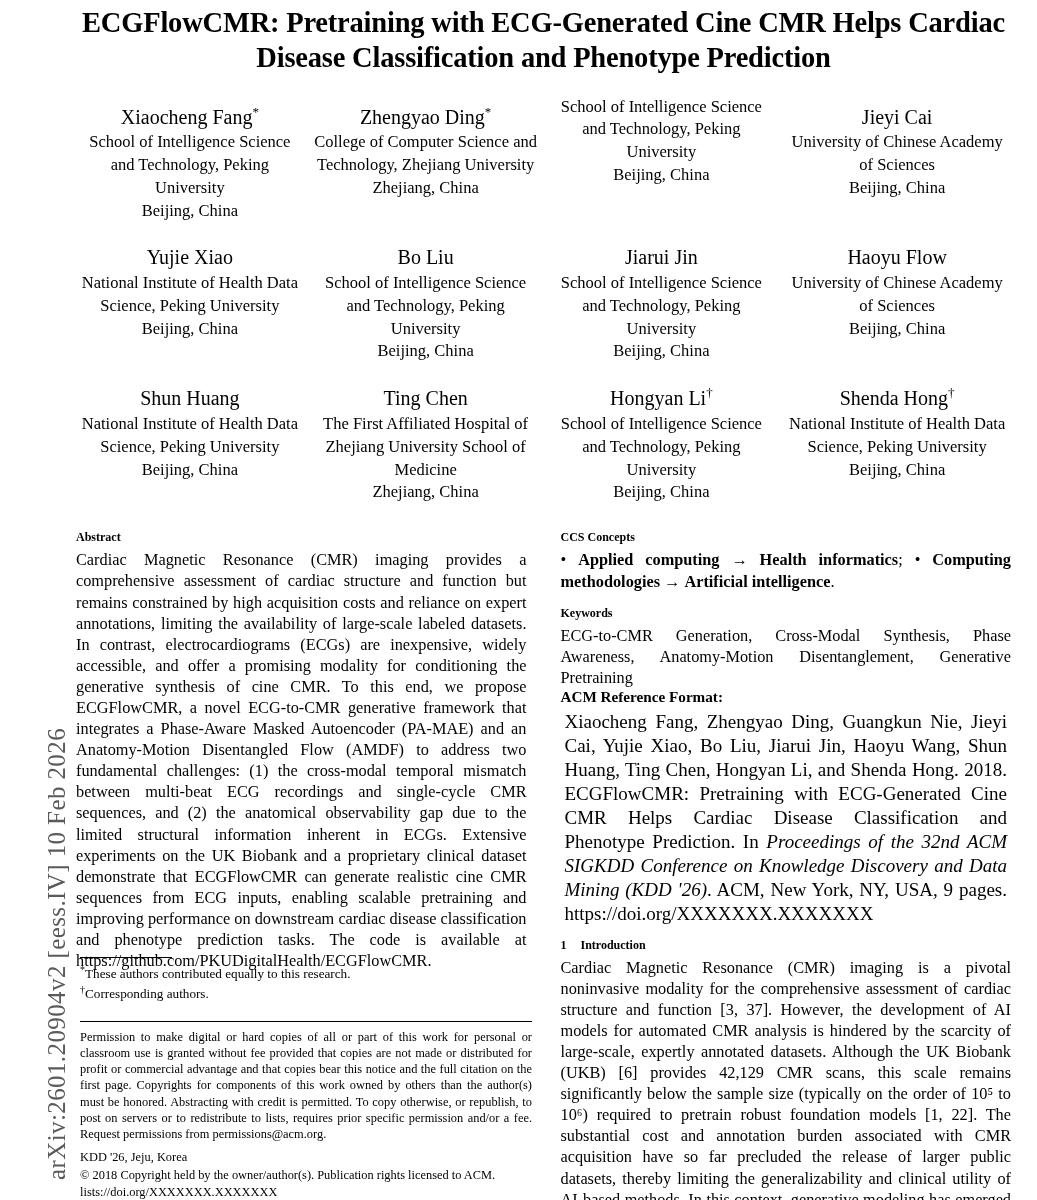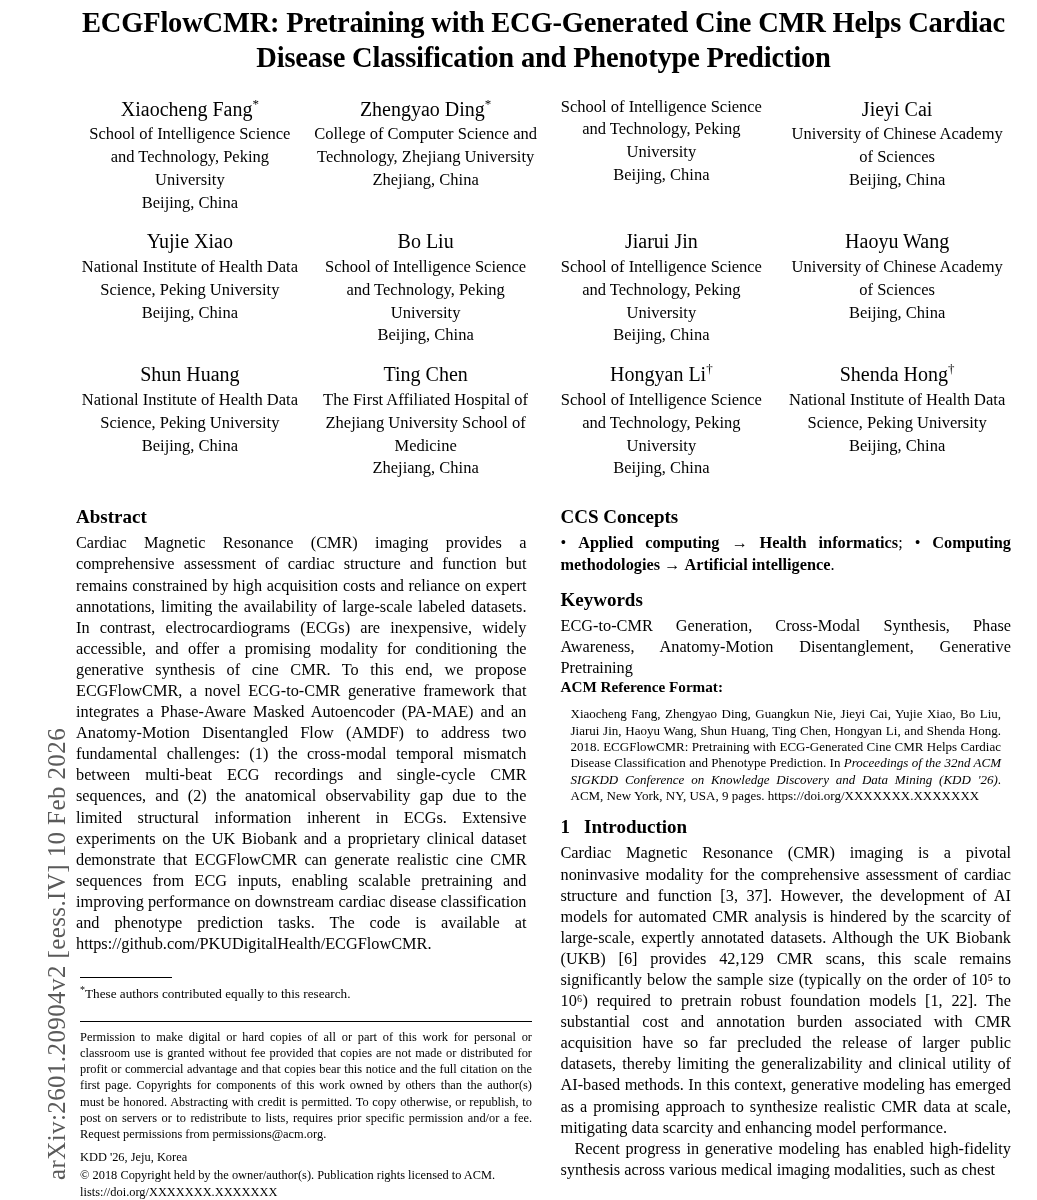--- a/index.html
+++ b/index.html
@@ -65,40 +65,41 @@
     padding: 0 6px;
   }
   .author-block {
     text-align: center;
     margin-bottom: 14px;
   }
   .author-name {
     font-size: 20px;
     line-height: 1.18;
     margin-bottom: 2px;
+    margin-top: 8px;
   }
   .author-name sup { font-size: 13px; }
   .author-aff {
     font-size: 16.5px;
     line-height: 1.39;
   }
 
   
   #columns {
     display: flex;
     margin-top: 6px;
     padding: 0 6px;
     gap: 34px;
   }
   .col { width: 452px; }
 
   h2.sec {
     font-family: "Liberation Serif", serif;
     font-weight: bold;
-    font-size: 19px;
+    font-size: 12px;
     margin: 6px 0 4px 0;
   }
   h2.numbered {
     display: flex;
     gap: 14px;
     margin-top: 12px;
   }
   p.body {
     font-size: 16.3px;
     line-height: 1.295;
@@ -122,24 +123,24 @@
     text-align: justify;
     margin: 0;
   }
 
   .refformat-head {
     font-weight: bold;
     font-size: 15.2px;
     margin-bottom: 2px;
   }
   .refformat {
-    font-size: 13px;
+    font-size: 19px;
     line-height: 1.26;
     text-align: justify;
-    margin: 10px;
+    margin: 4px;
   }
   .refformat i { font-style: italic; }
 
   
   #footnotes {
     position: absolute;
     left: 20px;
     bottom: 0;
     width: 452px;
   }
@@ -211,21 +212,21 @@
       <div class="author-name"><span>Bo Liu</span><sup></sup></div>
       <div class="author-aff" style="white-space:pre-line">School of Intelligence Science and Technology, Peking University
 Beijing, China</div>
     </div>
     <div class="author-block">
       <div class="author-name"><span>Jiarui Jin</span><sup></sup></div>
       <div class="author-aff" style="white-space:pre-line">School of Intelligence Science and Technology, Peking University
 Beijing, China</div>
     </div>
     <div class="author-block">
-      <div class="author-name"><span>Haoyu Wang</span><sup></sup></div>
+      <div class="author-name"><span>Haoyu Flow</span><sup></sup></div>
       <div class="author-aff" style="white-space:pre-line">University of Chinese Academy of Sciences
 Beijing, China</div>
     </div>
 
     <div class="author-block">
       <div class="author-name"><span>Shun Huang</span><sup></sup></div>
       <div class="author-aff" style="white-space:pre-line">National Institute of Health Data Science, Peking University
 Beijing, China</div>
     </div>
     <div class="author-block">
@@ -276,20 +277,21 @@
         <span>Introduction</span>
       </h2>
       <p class="body">Cardiac Magnetic Resonance (CMR) imaging is a pivotal noninvasive modality for the comprehensive assessment of cardiac structure and function [3, 37]. However, the development of AI models for automated CMR analysis is hindered by the scarcity of large-scale, expertly annotated datasets. Although the UK Biobank (UKB) [6] provides 42,129 CMR scans, this scale remains significantly below the sample size (typically on the order of 10⁵ to 10⁶) required to pretrain robust foundation models [1, 22]. The substantial cost and annotation burden associated with CMR acquisition have so far precluded the release of larger public datasets, thereby limiting the generalizability and clinical utility of AI-based methods. In this context, generative modeling has emerged as a promising approach to synthesize realistic CMR data at scale, mitigating data scarcity and enhancing model performance.</p>
       <p class="body">Recent progress in generative modeling has enabled high-fidelity synthesis across various medical imaging modalities, such as chest</p>
     </div>
   </div>
 
   <div id="footnotes">
     <div class="fn-rule"></div>
     <p class="fn-line"><sup>*</sup><span>These authors contributed equally to this research.</span></p>
+    <p class="fn-line"><sup>†</sup><span>Corresponding authors.</span></p>
 
     <div class="copyright-rule"></div>
     <p class="cp">Permission to make digital or hard copies of all or part of this work for personal or classroom use is granted without fee provided that copies are not made or distributed for profit or commercial advantage and that copies bear this notice and the full citation on the first page. Copyrights for components of this work owned by others than the author(s) must be honored. Abstracting with credit is permitted. To copy otherwise, or republish, to post on servers or to redistribute to lists, requires prior specific permission and/or a fee. Request permissions from permissions@acm.org.</p>
     <p class="cp italic">KDD '26, Jeju, Korea</p>
     <p class="cp tight">© 2018 Copyright held by the owner/author(s). Publication rights licensed to ACM.</p>
     <p class="cp tight">lists://doi.org/XXXXXXX.XXXXXXX</p>
   </div>
 
 </div>
 

